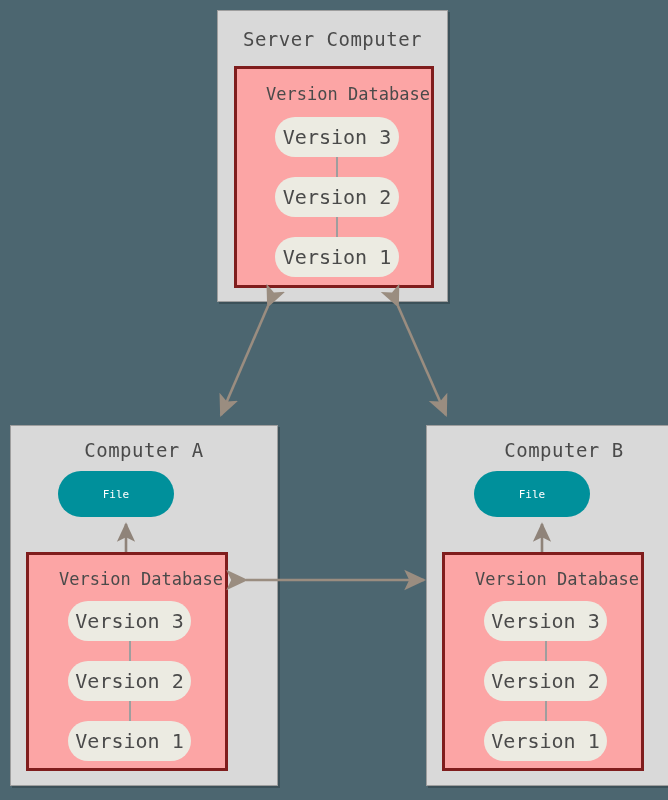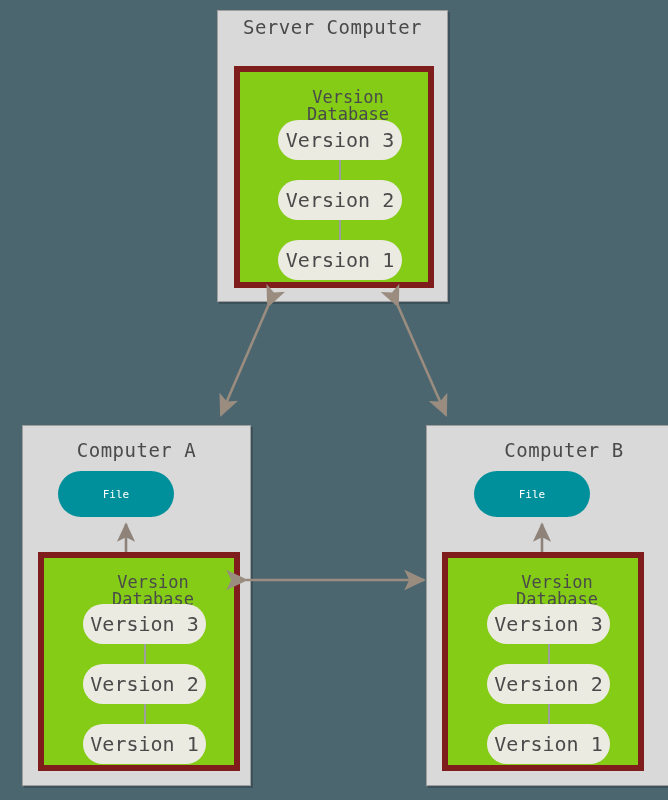--- a/index.html
+++ b/index.html
@@ -39,22 +39,22 @@
     text-align: center;
     color: #4a4a4a;
     font-size: 19px;
     letter-spacing: 0.5px;
     line-height: 1;
   }
 
   
   .vdb {
     position: absolute;
-    background: #84cc16;
-    border: 6px solid #7f1d1d;
+    background: #fca5a5;
+    border: 3px solid #7f1d1d;
     box-sizing: border-box;
     padding-left: 28px;
   }
   .vdb-title {
     text-align: center;
     color: #4a4a4a;
     font-size: 17px;
     line-height: 1;
   }
 
@@ -84,26 +84,26 @@
     color: #ffffff;
     display: flex;
     align-items: center;
     justify-content: center;
     font-size: 11px;
     box-sizing: border-box;
   }
 
   
   #server-computer { left: 217px; top: 10px; width: 231px; height: 292px; }
-  #server-computer .computer-title { margin-top: 7px; }
+  #server-computer .computer-title { margin-top: 19px; }
   #server-vdb { left: 16px; top: 55px; width: 200px; height: 222px; }
   #server-vdb .vdb-title { margin-top: 17px; }
 
   
-  #computer-a { left: 22px; top: 425px; width: 229px; height: 361px; }
+  #computer-a { left: 10px; top: 425px; width: 268px; height: 361px; }
   #computer-a .computer-title { margin-top: 15px; }
   #a-file { left: 58px; top: 471px; width: 116px; height: 46px; }
   #a-vdb { left: 15px; top: 126px; width: 202px; height: 219px; }
   #a-vdb .vdb-title { margin-top: 16px; }
 
   
   #computer-b { left: 426px; top: 425px; width: 276px; height: 361px; }
   #computer-b .computer-title { margin-top: 15px; }
   #b-file { left: 474px; top: 471px; width: 116px; height: 46px; }
   #b-vdb { left: 15px; top: 126px; width: 202px; height: 219px; }

